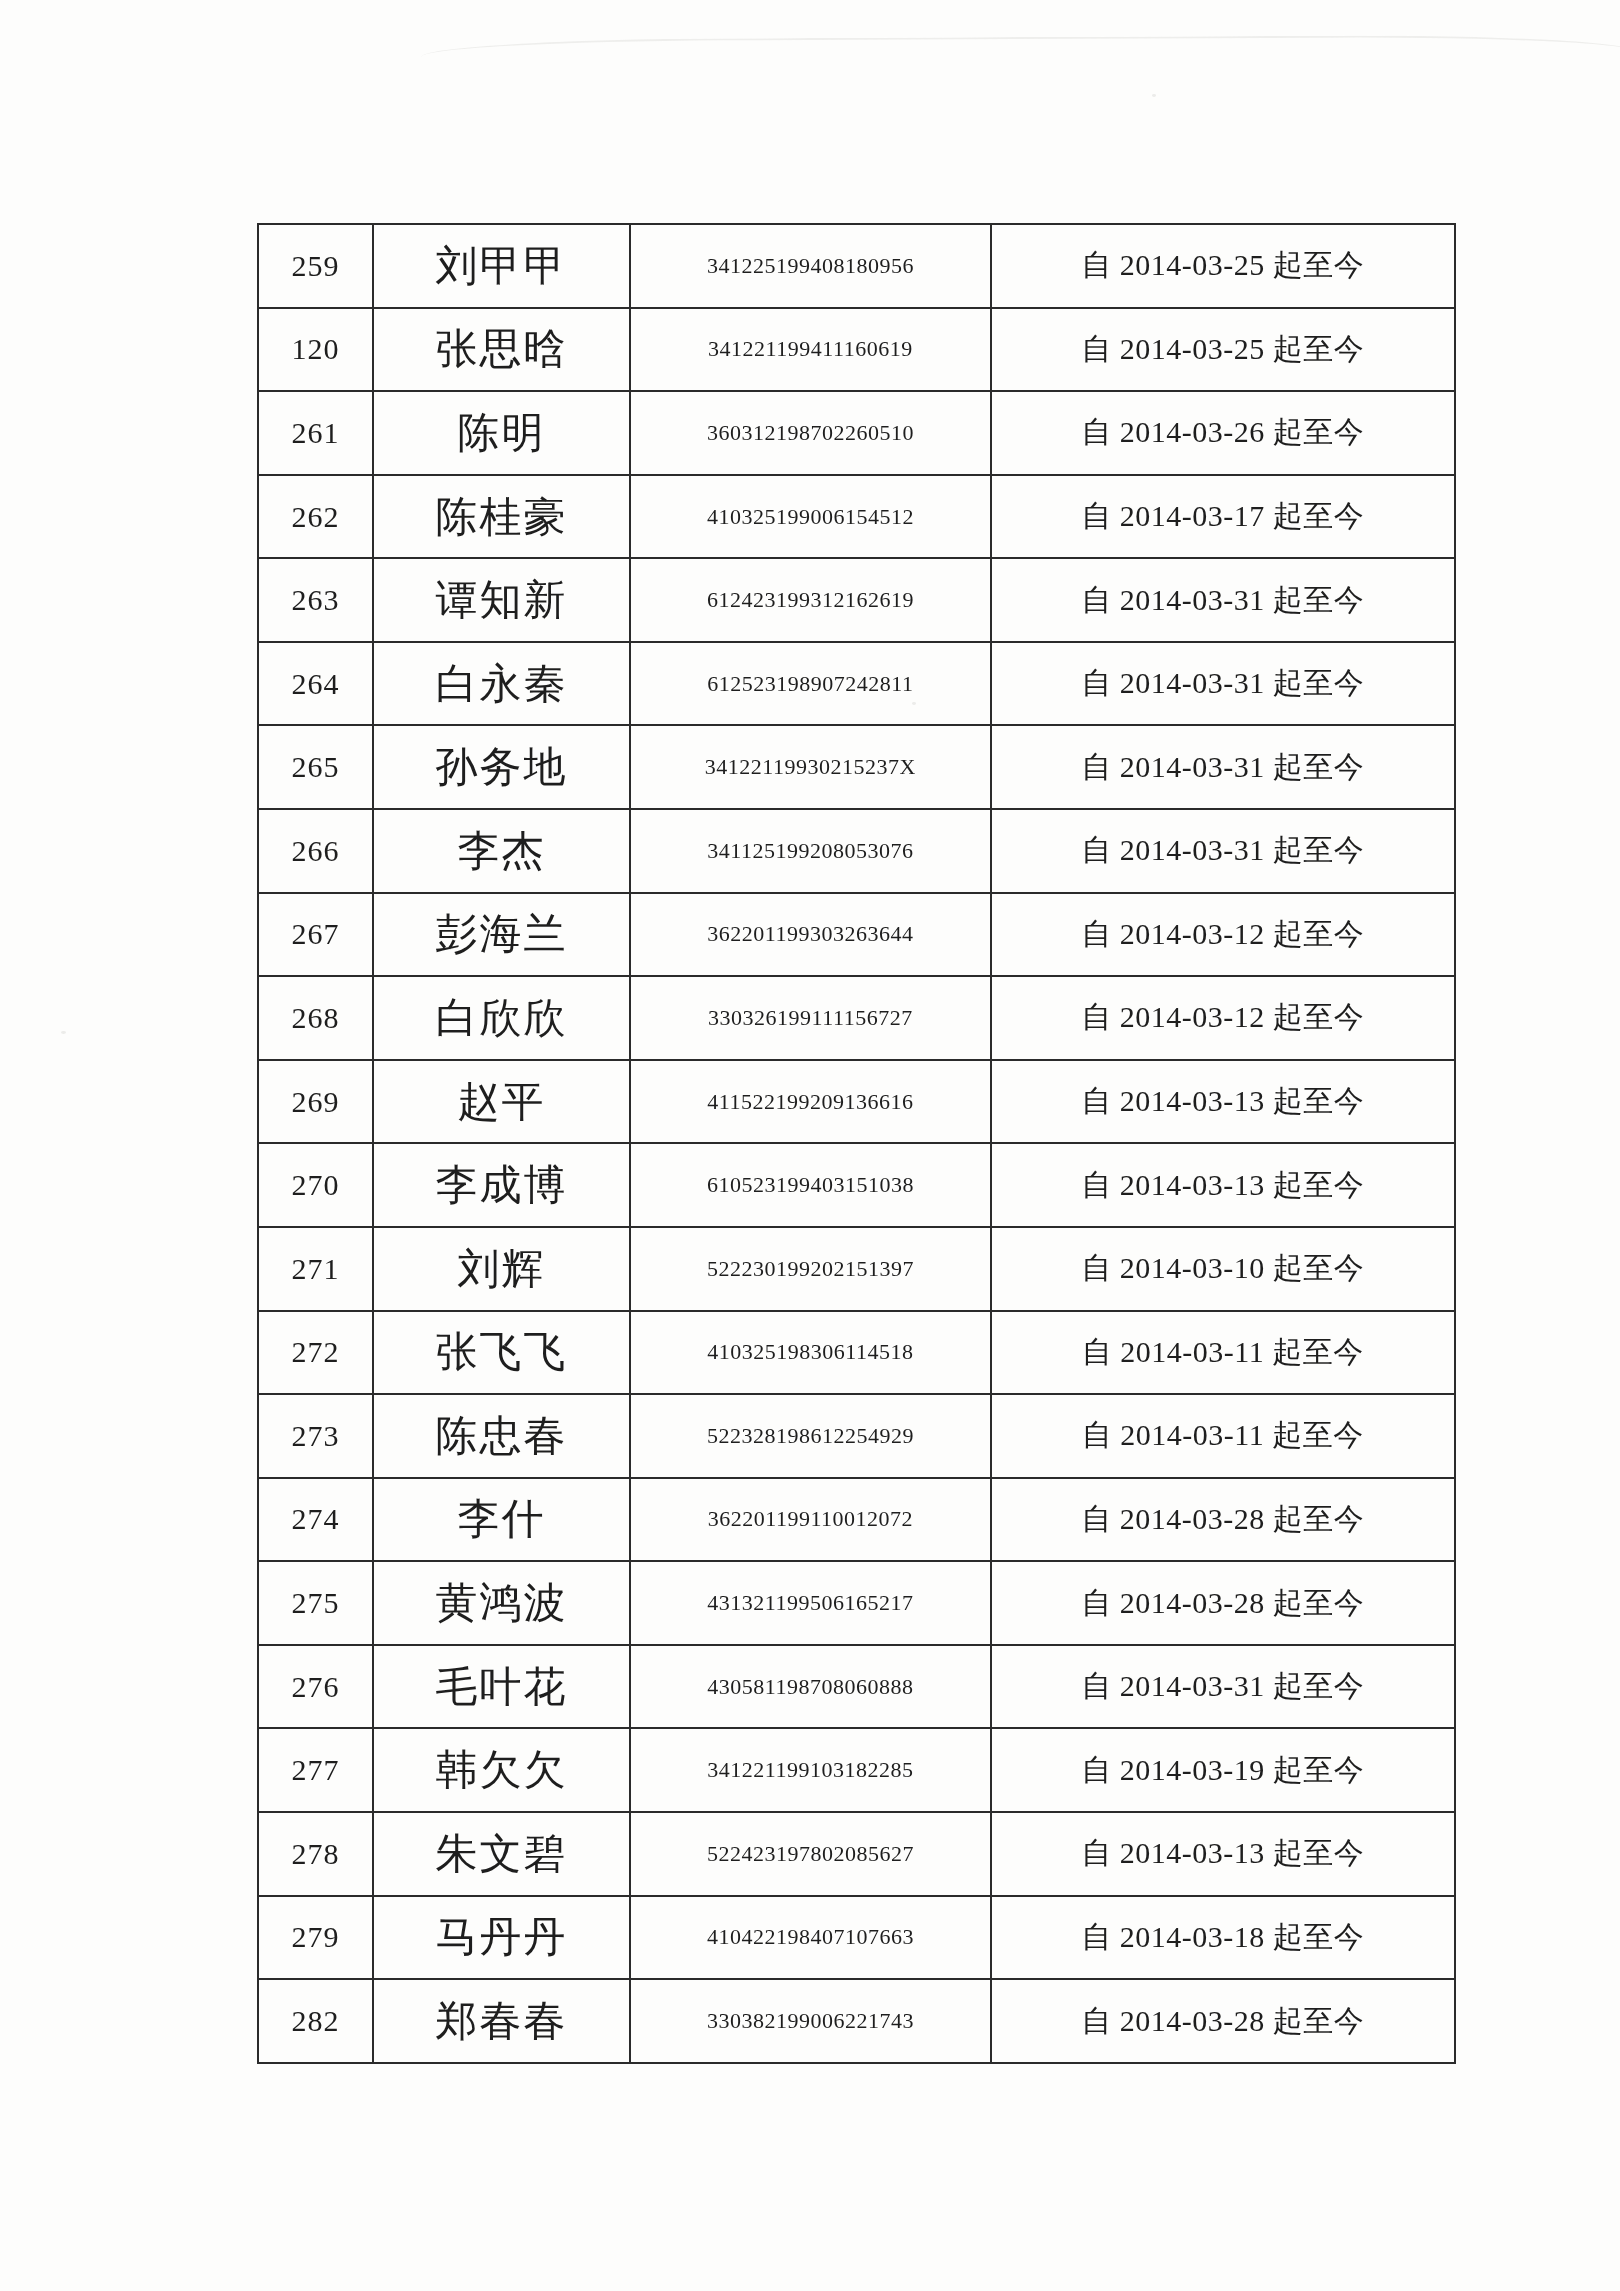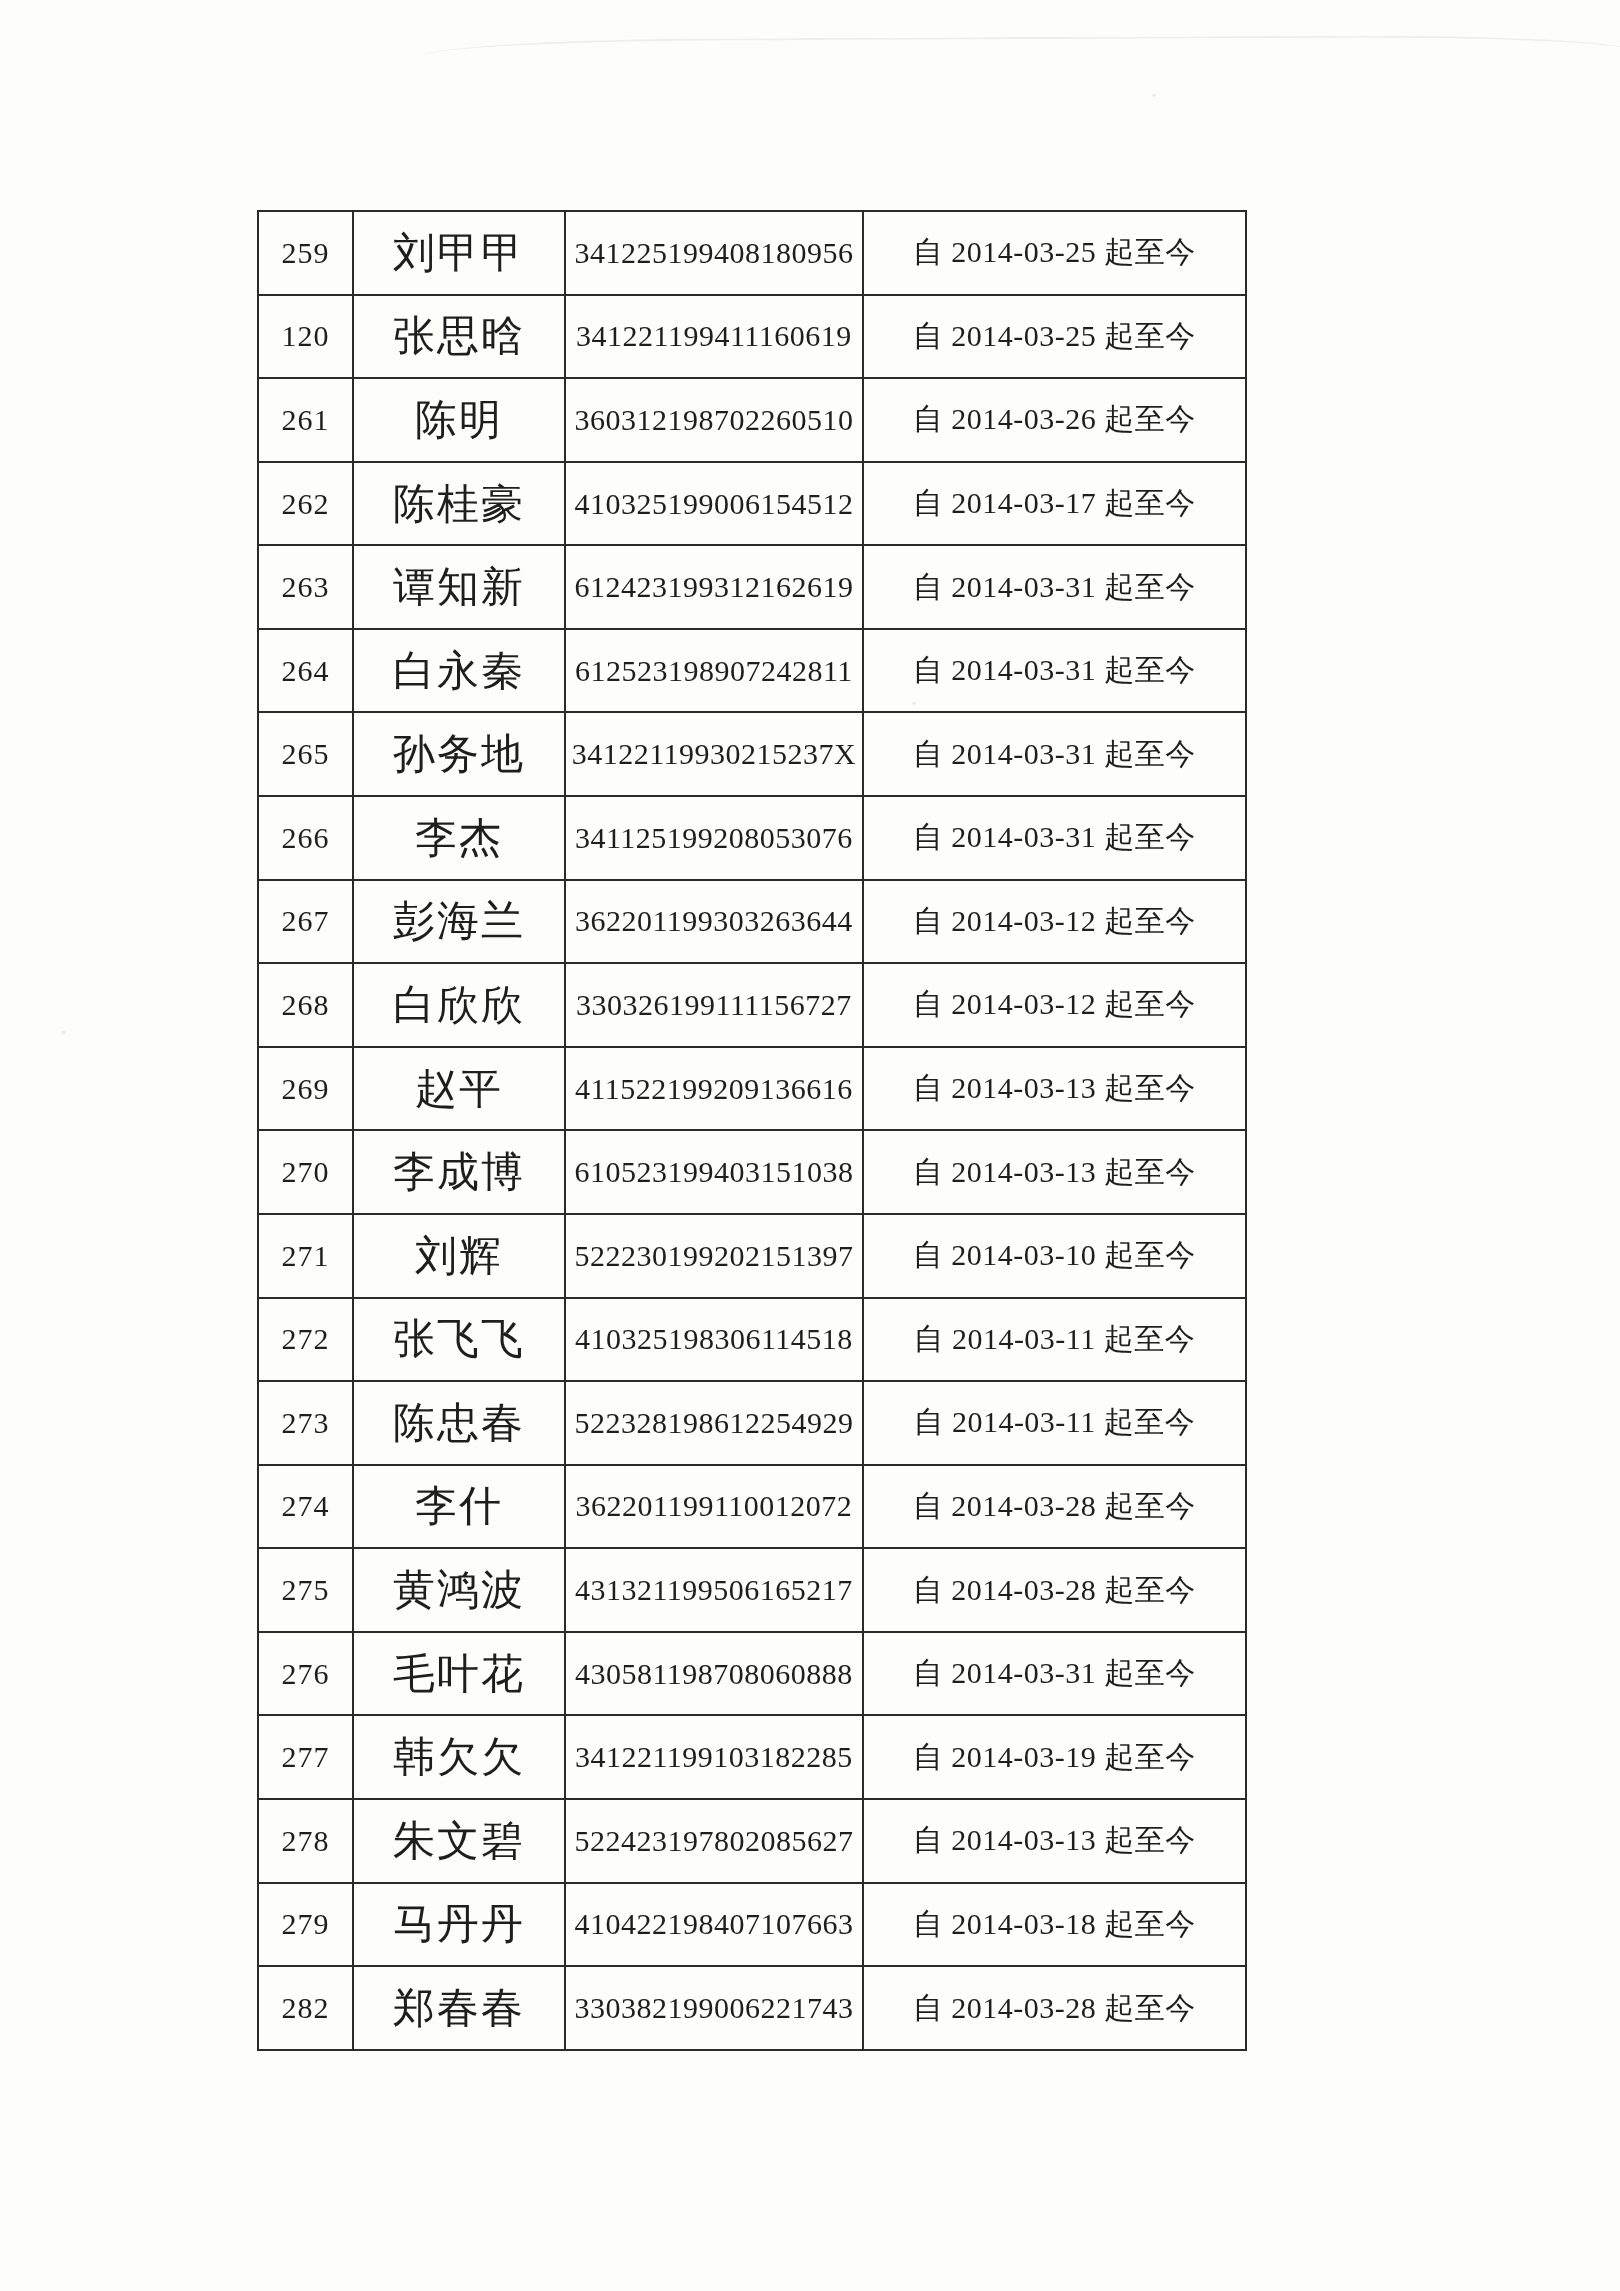--- a/index.html
+++ b/index.html
@@ -32,22 +32,22 @@
     background: #ececea;
     border-radius: 50%;
   }
   .speck-a { left: 61px; top: 1031px; width: 4.9px; height: 2.9px; }
   .speck-b { left: 1152px; top: 94px; width: 3.9px; height: 2.9px; }
   .speck-c { left: 912px; top: 702px; width: 3.9px; height: 2.9px; }
 
   table.record-table {
     position: absolute;
     left: 257px;
-    top: 210px;
-    width: 990px;
+    top: 223px;
+    width: 1199px;
     height: 1841px;
     border-collapse: collapse;
     table-layout: fixed;
     border: 2.9px solid #262626;
   }
   table.record-table td {
     border: 2px solid #2b2b2b;
     text-align: center;
     vertical-align: middle;
     padding: 0;
@@ -58,21 +58,21 @@
 
   td.cell-no {
     font-size: 30px;
     letter-spacing: 1px;
   }
   td.cell-name {
     font-size: 42px;
     letter-spacing: 2px;
   }
   td.cell-id {
-    font-size: 30px;
+    font-size: 22px;
     letter-spacing: 0.5px;
     margin-left: 44px;
   }
   td.cell-period {
     font-size: 30px;
     letter-spacing: 0.5px;
   }
 </style>
 </head>
 <body>

